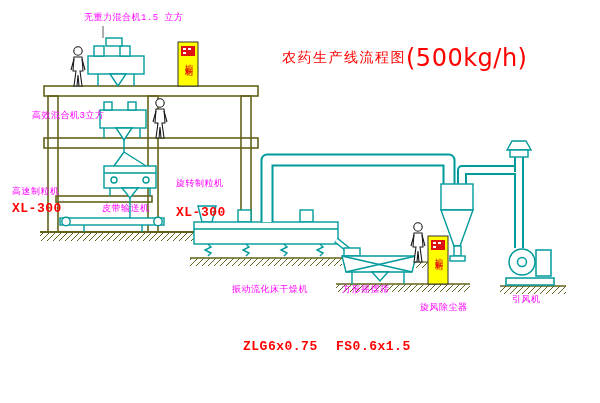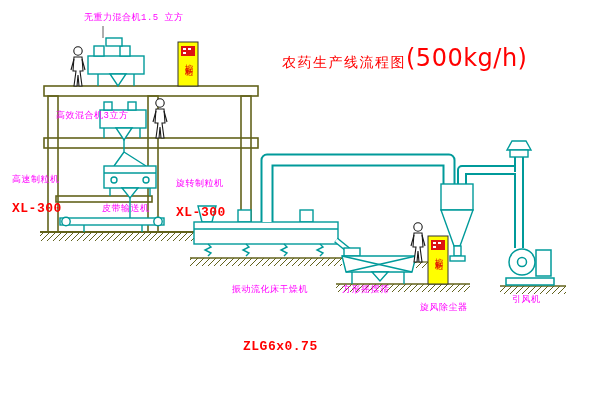--- a/index.html
+++ b/index.html
@@ -12,21 +12,21 @@
     position:absolute;font-size:9px;color:#ff00ff;white-space:nowrap;
     line-height:1.1;letter-spacing:0.5px;font-family:Liberation Mono, monospace;
   }
   .red{color:#ff0000;font-size:13px;font-weight:600;letter-spacing:0.5px;margin-top:44px;}
   .vlab{
     position:absolute;writing-mode:vertical-rl;text-orientation:upright;
     color:#e00000;font-size:8px;line-height:1;letter-spacing:2px;white-space:nowrap;
   }
   .title{
     position:absolute;left:282px;top:44px;color:#ff0000;display:flex;
-    align-items:flex-end;white-space:nowrap;
+    align-items:center;white-space:nowrap;
   }
   .title .t1{font-size:14px;letter-spacing:1.5px;}
   .title .t2{font-size:24px;letter-spacing:0.5px;}
 </style>
 </head>
 <body>
 
 <div class="stage">
 
   <svg width="600" height="403" viewBox="0 0 600 403">
@@ -187,34 +187,35 @@
       <use href="#person" transform="translate(418,222)"></use>
     </g>
   </svg>
 
   <div class="title">
     <span class="t1">农药生产线流程图</span>
     <span class="t2">(500kg/h)</span>
   </div>
 
   <div class="lbl" style="left:84px;top:14px">无重力混合机1.5 立方</div>
-  <div class="lbl" style="left:56px;top:112px">高效混合机3立方</div>
+  <div class="lbl" style="left:32px;top:112px">高效混合机3立方</div>
 
   <div class="lbl red" style="left:12px;top:158px">XL-300</div>
-  <div class="lbl" style="left:12px;top:176px">高速制粒机</div>
+  <div class="lbl" style="left:12px;top:188px">高速制粒机</div>
 
   <div class="lbl red" style="left:176px;top:162px">XL-300</div>
   <div class="lbl" style="left:176px;top:180px">旋转制粒机</div>
 
   <div class="lbl" style="left:102px;top:205px">皮带输送机</div>
 
   <div class="lbl" style="left:232px;top:286px">振动流化床干燥机</div>
   <div class="lbl red" style="left:243px;top:296px">ZLG6x0.75</div>
 
   <div class="lbl" style="left:342px;top:286px">方形摇摆筛</div>
+  <div class="lbl red" style="left:336px;top:296px">FS0.6x1.5</div>
 
   <div class="lbl" style="left:420px;top:304px">旋风除尘器</div>
   <div class="lbl" style="left:512px;top:296px">引风机</div>
 
   <div class="vlab" style="left:184px;top:58px">控制柜</div>
   <div class="vlab" style="left:434px;top:252px">控制柜</div>
 
 </div>
 
 </body></html>

